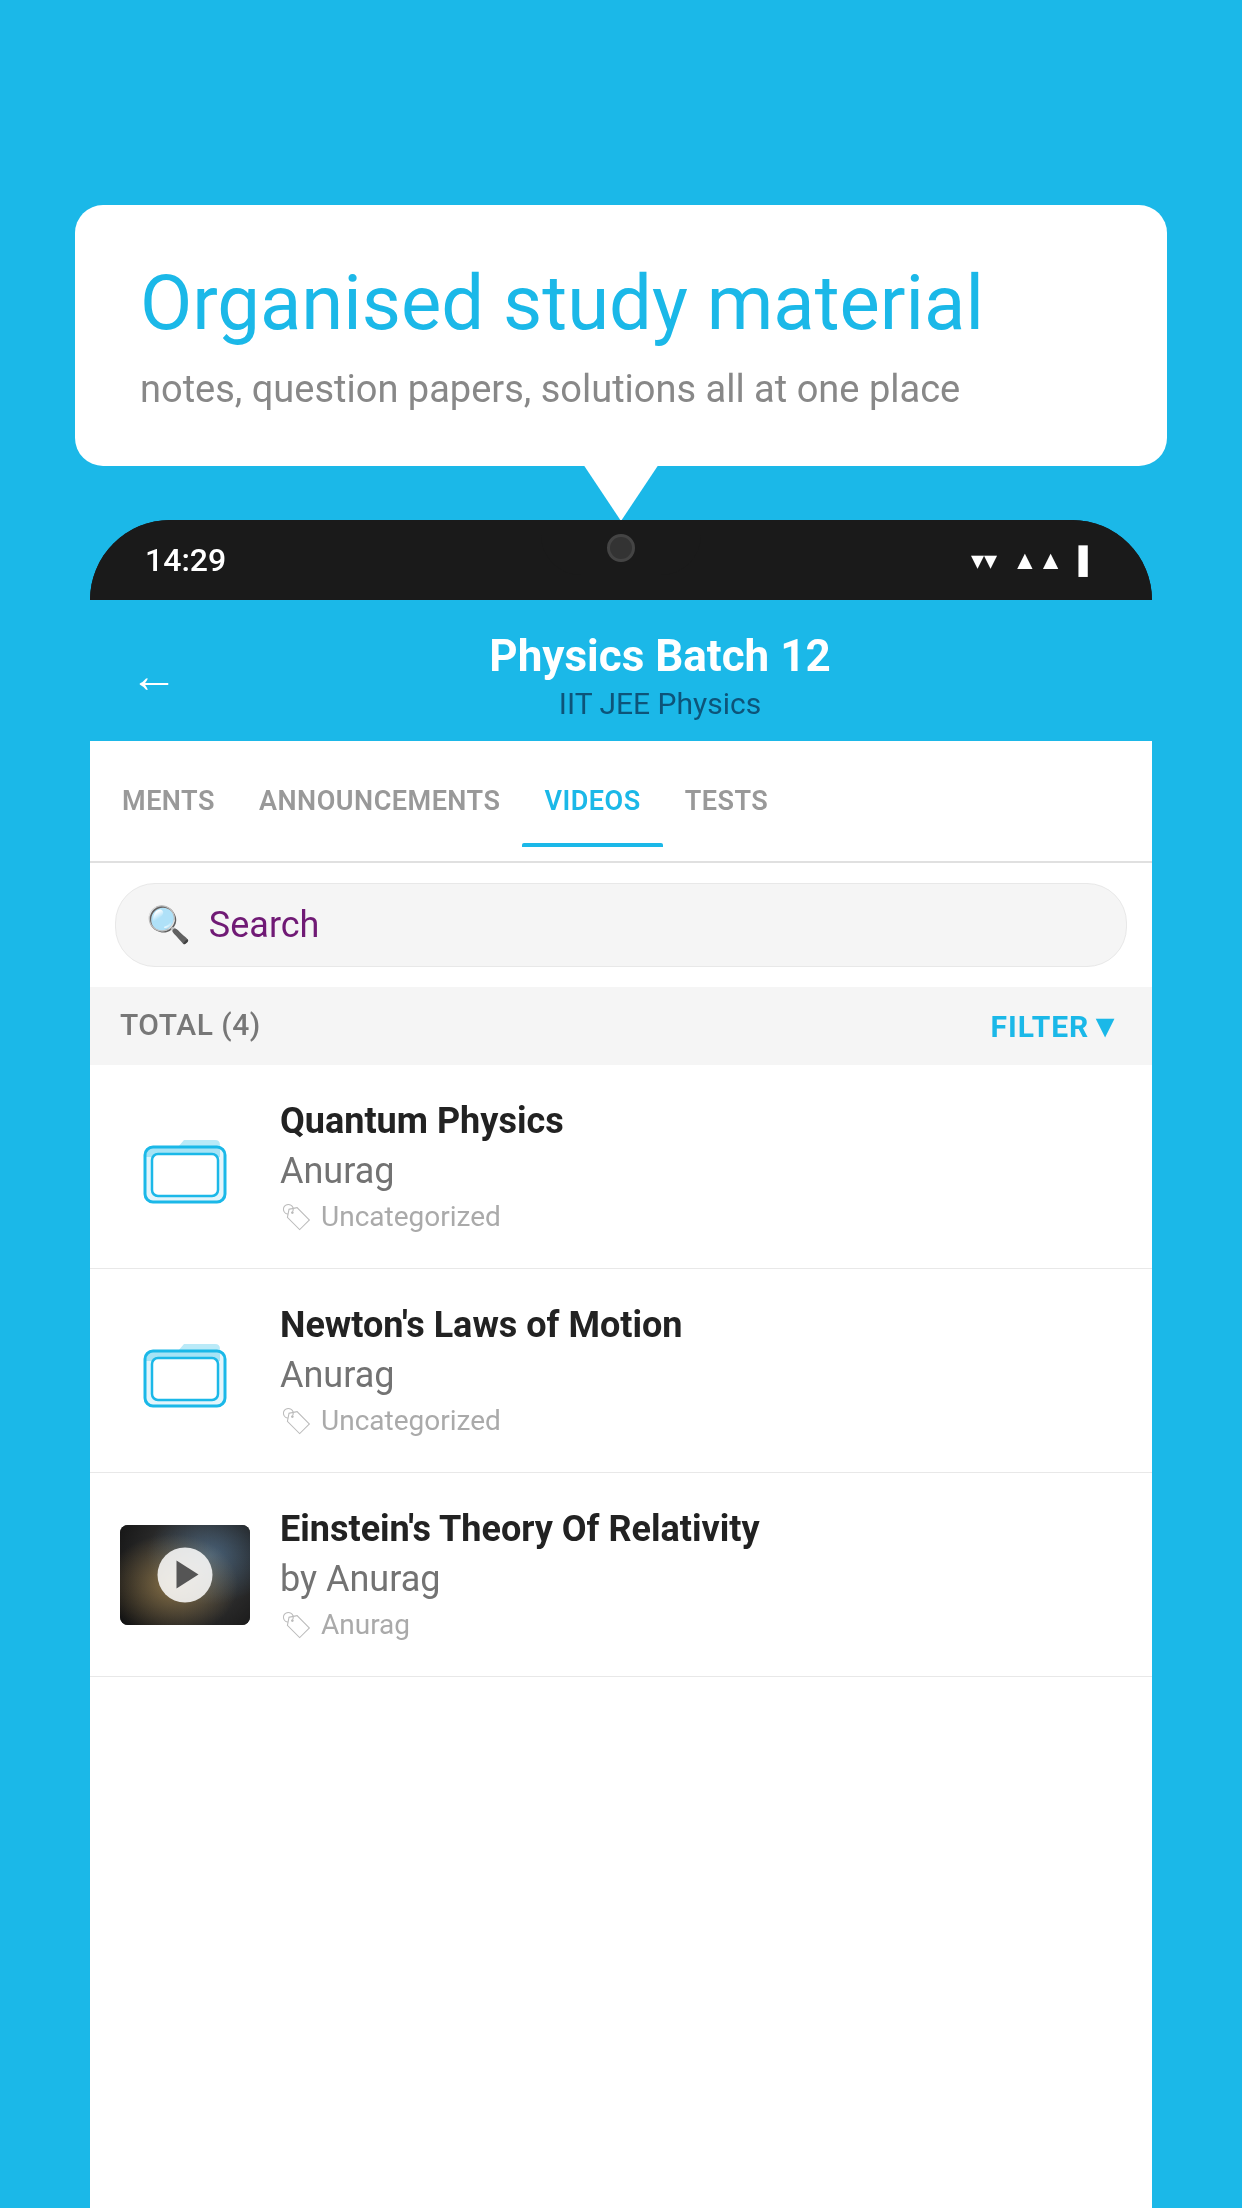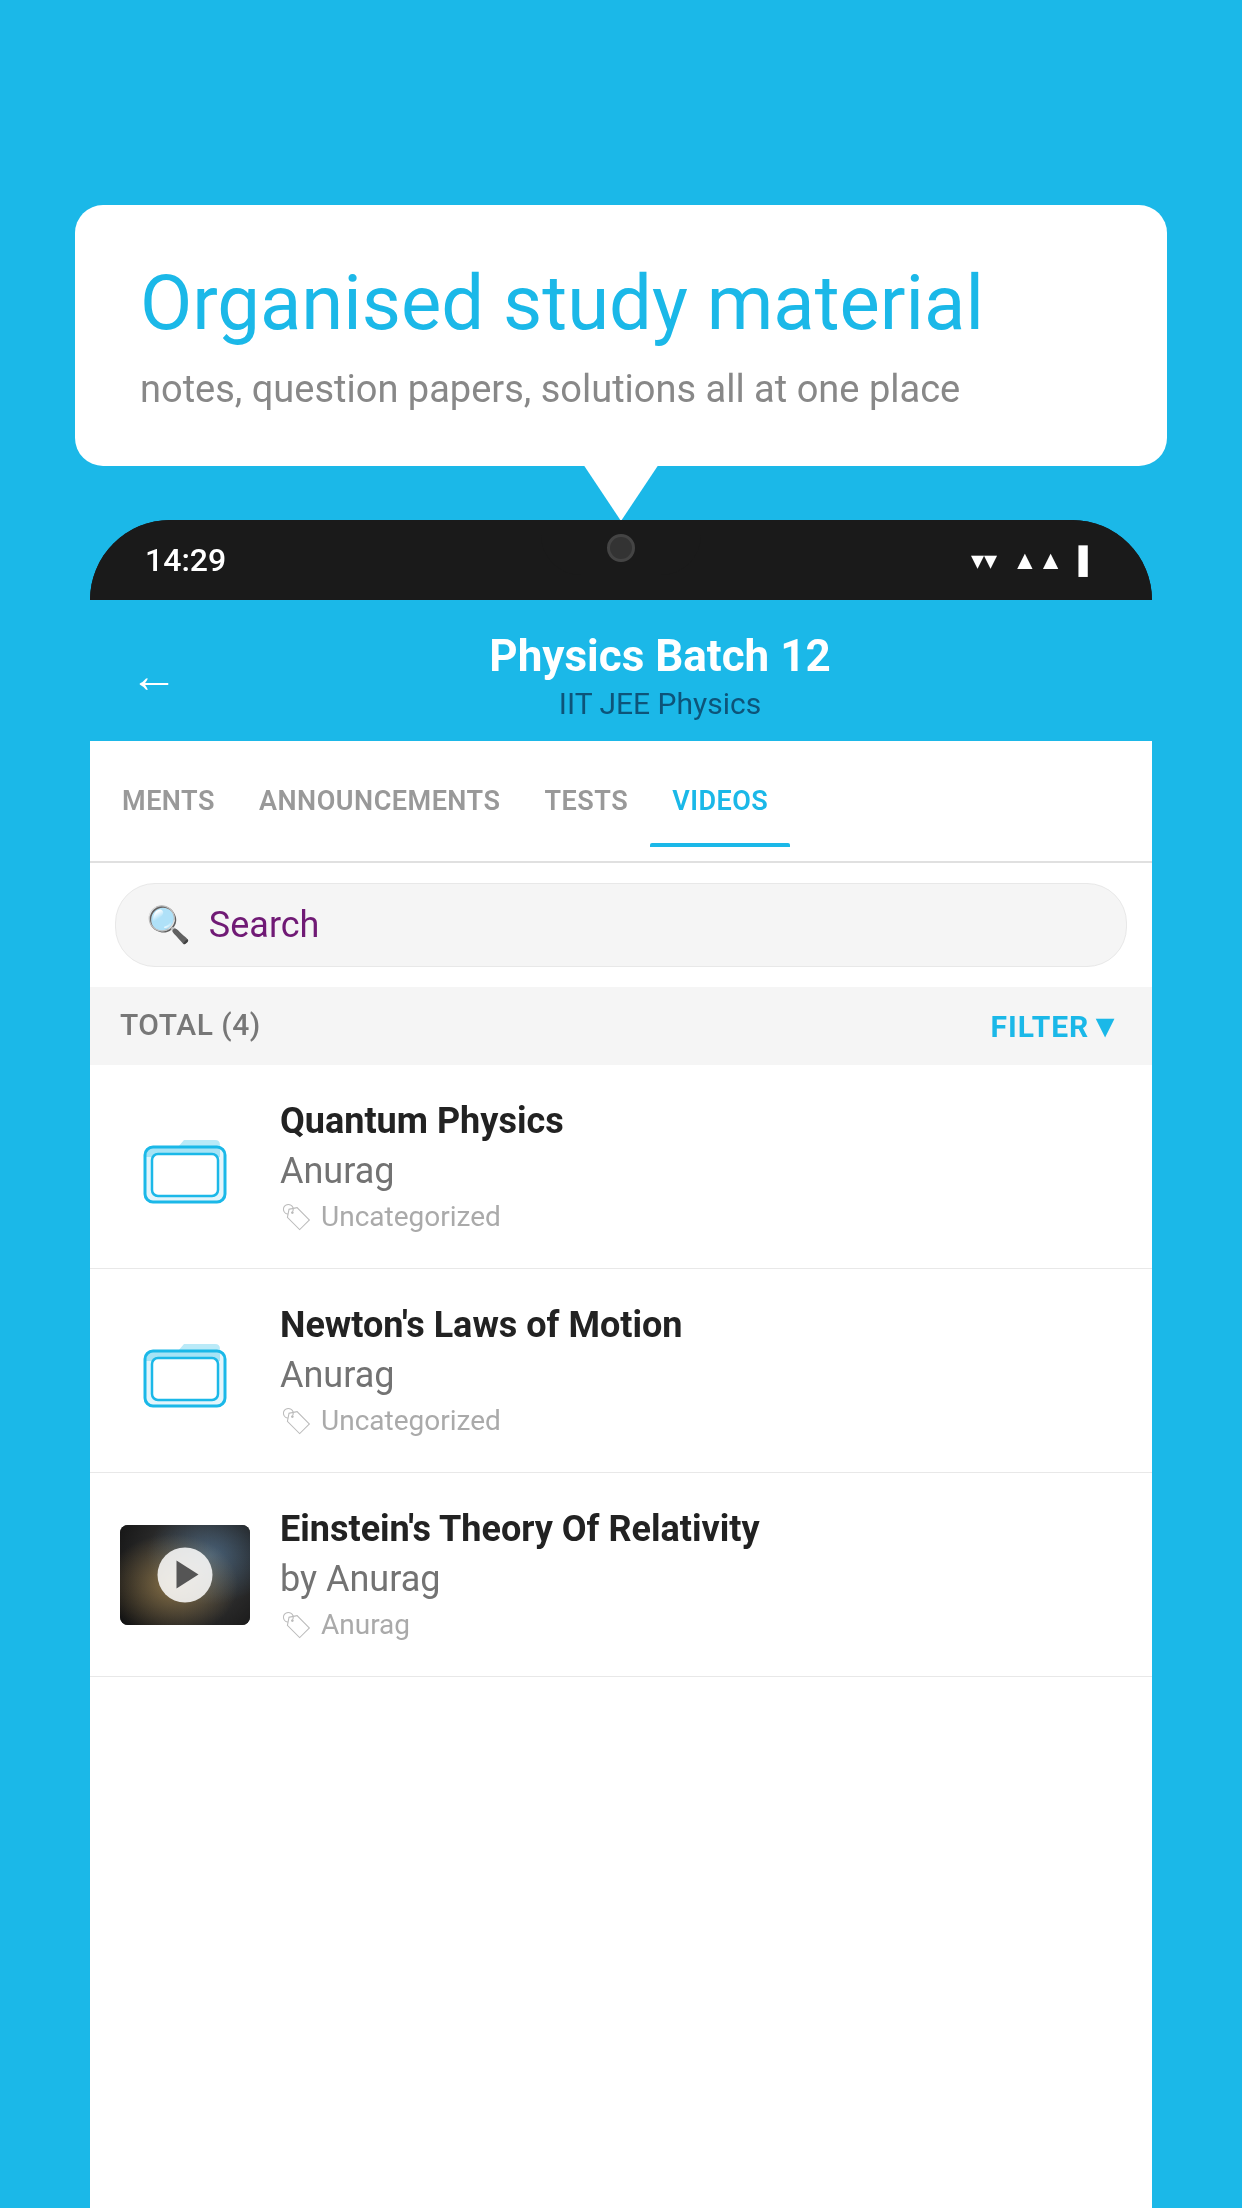--- a/index.html
+++ b/index.html
@@ -389,22 +389,22 @@
       <span class="back-arrow">←</span>
       <div class="header-title-area">
         <div class="header-main-title">Physics Batch 12</div>
         <div class="header-sub-tags">IIT JEE   Physics</div>
       </div>
     </div>
 
     <div class="tabs-bar">
       <div class="tab-item">MENTS</div>
       <div class="tab-item">ANNOUNCEMENTS</div>
+      <div class="tab-item active">VIDEOS</div>
       <div class="tab-item">TESTS</div>
-      <div class="tab-item active">VIDEOS</div>
     </div>
 
     <div class="search-bar-container">
       <div class="search-bar">
         <span class="search-icon-wrap">🔍</span>
         <span class="search-text">Search</span>
       </div>
     </div>
 
     <div class="filter-bar">

